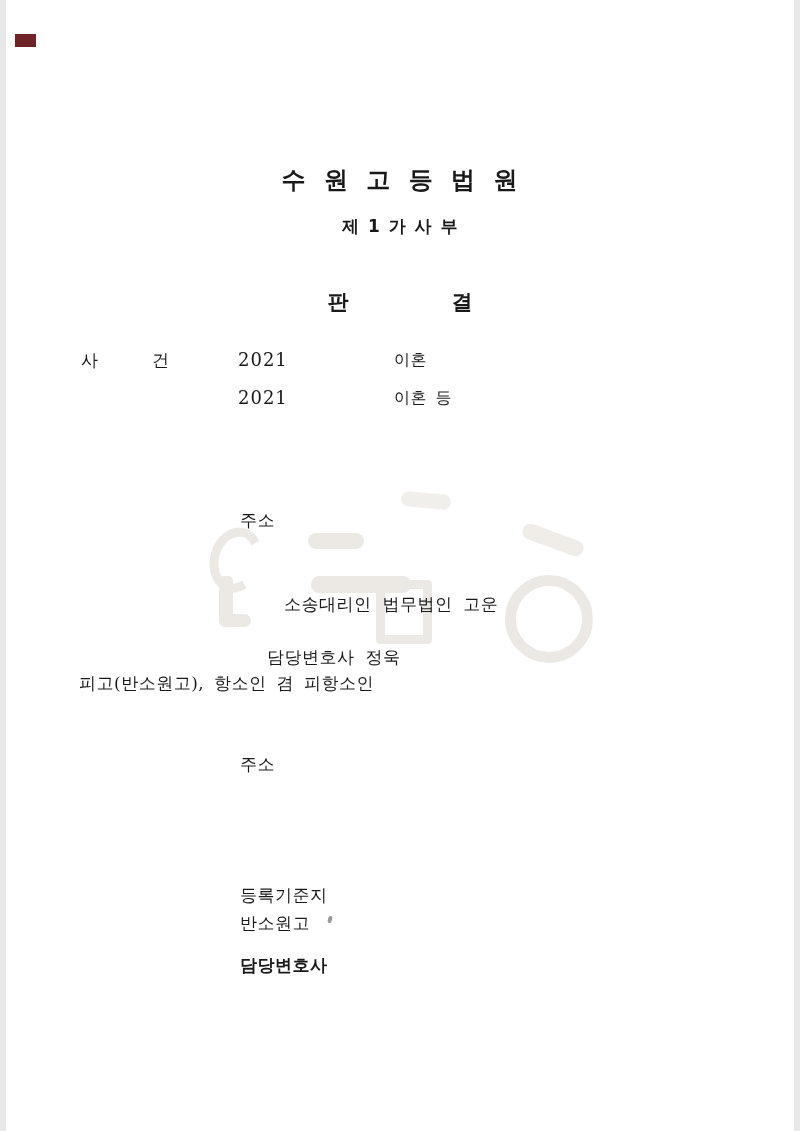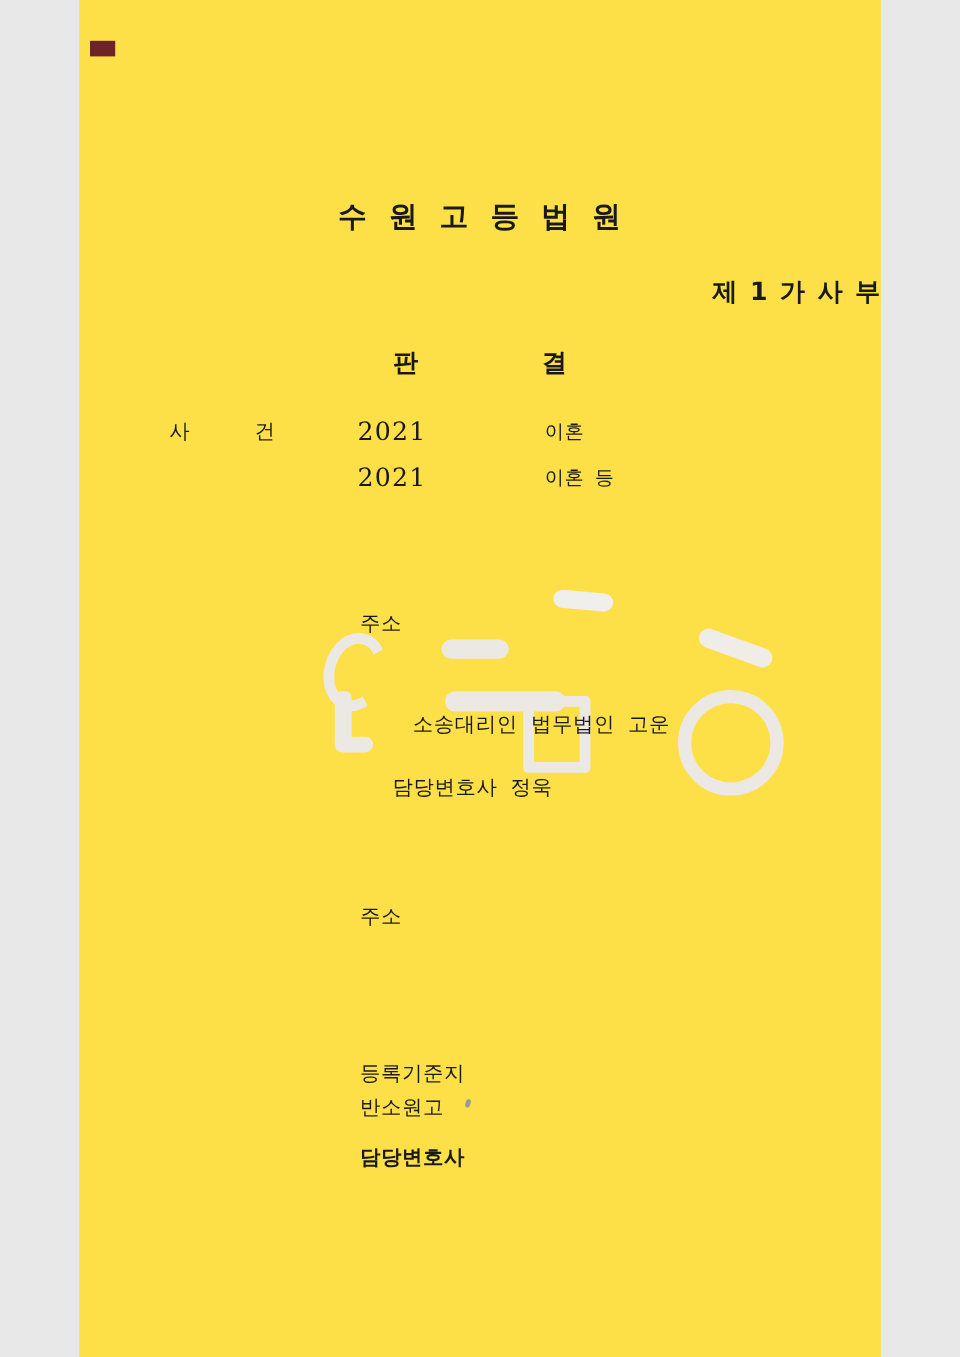--- a/index.html
+++ b/index.html
@@ -1,21 +1,21 @@
 <!DOCTYPE html>
 <html><head>
 <meta charset="utf-8">
 <style>
   html, body { margin: 0; padding: 0; background: #e8e8e8; }
   .page {
     position: relative;
-    width: 668px;
+    width: 788px;
     height: 1131px;
     margin: 0 auto;
-    background: #fde047;
+    background: #ffffff;
     overflow: hidden;
     color: #191919;
     font-family: "DejaVu Serif", serif;
   }
   .abs { position: absolute; }
 
   
   .scan-mark {
     position: absolute;
     left: 9px; top: 34px;
@@ -26,21 +26,21 @@
   
   .center-line {
     position: absolute;
     left: 0; right: 0;
     text-align: center;
     font-family: "DejaVu Sans", sans-serif;
     font-weight: 600;
     white-space: pre;
   }
   .court-name   { top: 164px; font-size: 24px; letter-spacing: 1px; word-spacing: 8px; }
-  .division     { top: 229px; font-size: 21px; letter-spacing: 0.5px; word-spacing: 2px; text-align: right; }
+  .division     { top: 215px; font-size: 17px; letter-spacing: 0.5px; word-spacing: 2px; }
   .judgment-row {
     position: absolute; left: 0; right: 0; top: 288px;
     display: flex; justify-content: center; gap: 103px;
     font-family: "DejaVu Sans", sans-serif;
     font-weight: 600; font-size: 21px;
   }
 
   
   .body-line {
     position: absolute;
@@ -50,21 +50,21 @@
     white-space: pre;
   }
   .heading { left: 73px; word-spacing: 4px; }
   .indent  { left: 234px; }
   .case-label {
     position: absolute;
     left: 75px; width: 88px;
     display: flex; justify-content: space-between;
     font-size: 17px; line-height: 24px;
   }
-  .case-year  { position: absolute; left: 232px; font-size: 21px; line-height: 24px; letter-spacing: 1px; }
+  .case-year  { position: absolute; left: 232px; font-size: 18px; line-height: 24px; letter-spacing: 1px; }
   .case-title { position: absolute; left: 388px; font-size: 16px; line-height: 24px; letter-spacing: 0.5px; word-spacing: 3px; }
   .counsel { word-spacing: 5px; }
 
   
   .watermark {
     position: absolute;
     left: 200px; top: 490px;
     width: 380px; height: 160px;
     pointer-events: none;
   }
@@ -148,20 +148,21 @@
     <span class="case-title">이혼 등</span>
   </div>
 
 
   <div class="body-line indent" style="top:509px;">주소</div>
 
   <div class="body-line indent counsel" style="top:593px;margin-left:44px;">소송대리인 법무법인 고운</div>
 
   <div class="body-line indent counsel" style="top:646px;margin-left:27px;">담당변호사 정욱</div>
 
+  <div class="body-line heading" style="top:672px;">피고(반소원고), 항소인 겸 피항소인</div>
 
   <div class="body-line indent" style="top:753px;">주소</div>
 
   <div class="body-line indent" style="top:871px;margin-top:13px;">등록기준지</div>
 
   <div class="body-line indent" style="top:912px;">반소원고</div>
 
   <div class="body-line indent" style="top:954px;font-weight:bold;">담당변호사</div>
 
   <div class="speck"></div>

